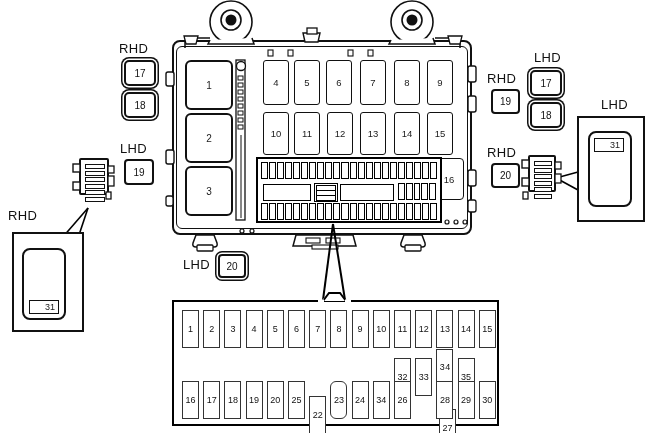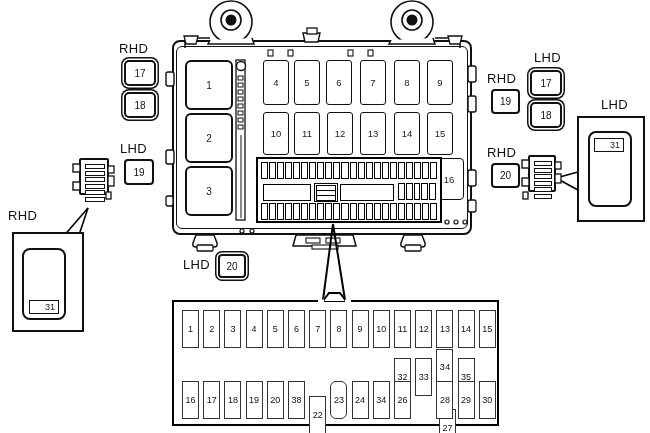--- a/index.html
+++ b/index.html
@@ -419,21 +419,21 @@
       <div class="fuse" style="left: 224.4px; top: 381px;">
         <span>18</span>
       </div>
       <div class="fuse" style="left: 245.6px; top: 381px;">
         <span>19</span>
       </div>
       <div class="fuse" style="left: 266.8px; top: 381px;">
         <span>20</span>
       </div>
       <div class="fuse" style="left: 288px; top: 381px;">
-        <span>38</span>
+        <span>25</span>
       </div>
       <div class="fuse" style="left: 309.2px; top: 381px; margin-top: 15px;">
         <span>22</span>
       </div>
       <div class="fuse" style="left: 330.4px; top: 381px; border-radius: 6px;">
         <span>23</span>
       </div>
       <div class="fuse" style="left: 351.6px; top: 381px;">
         <span>24</span>
       </div>

